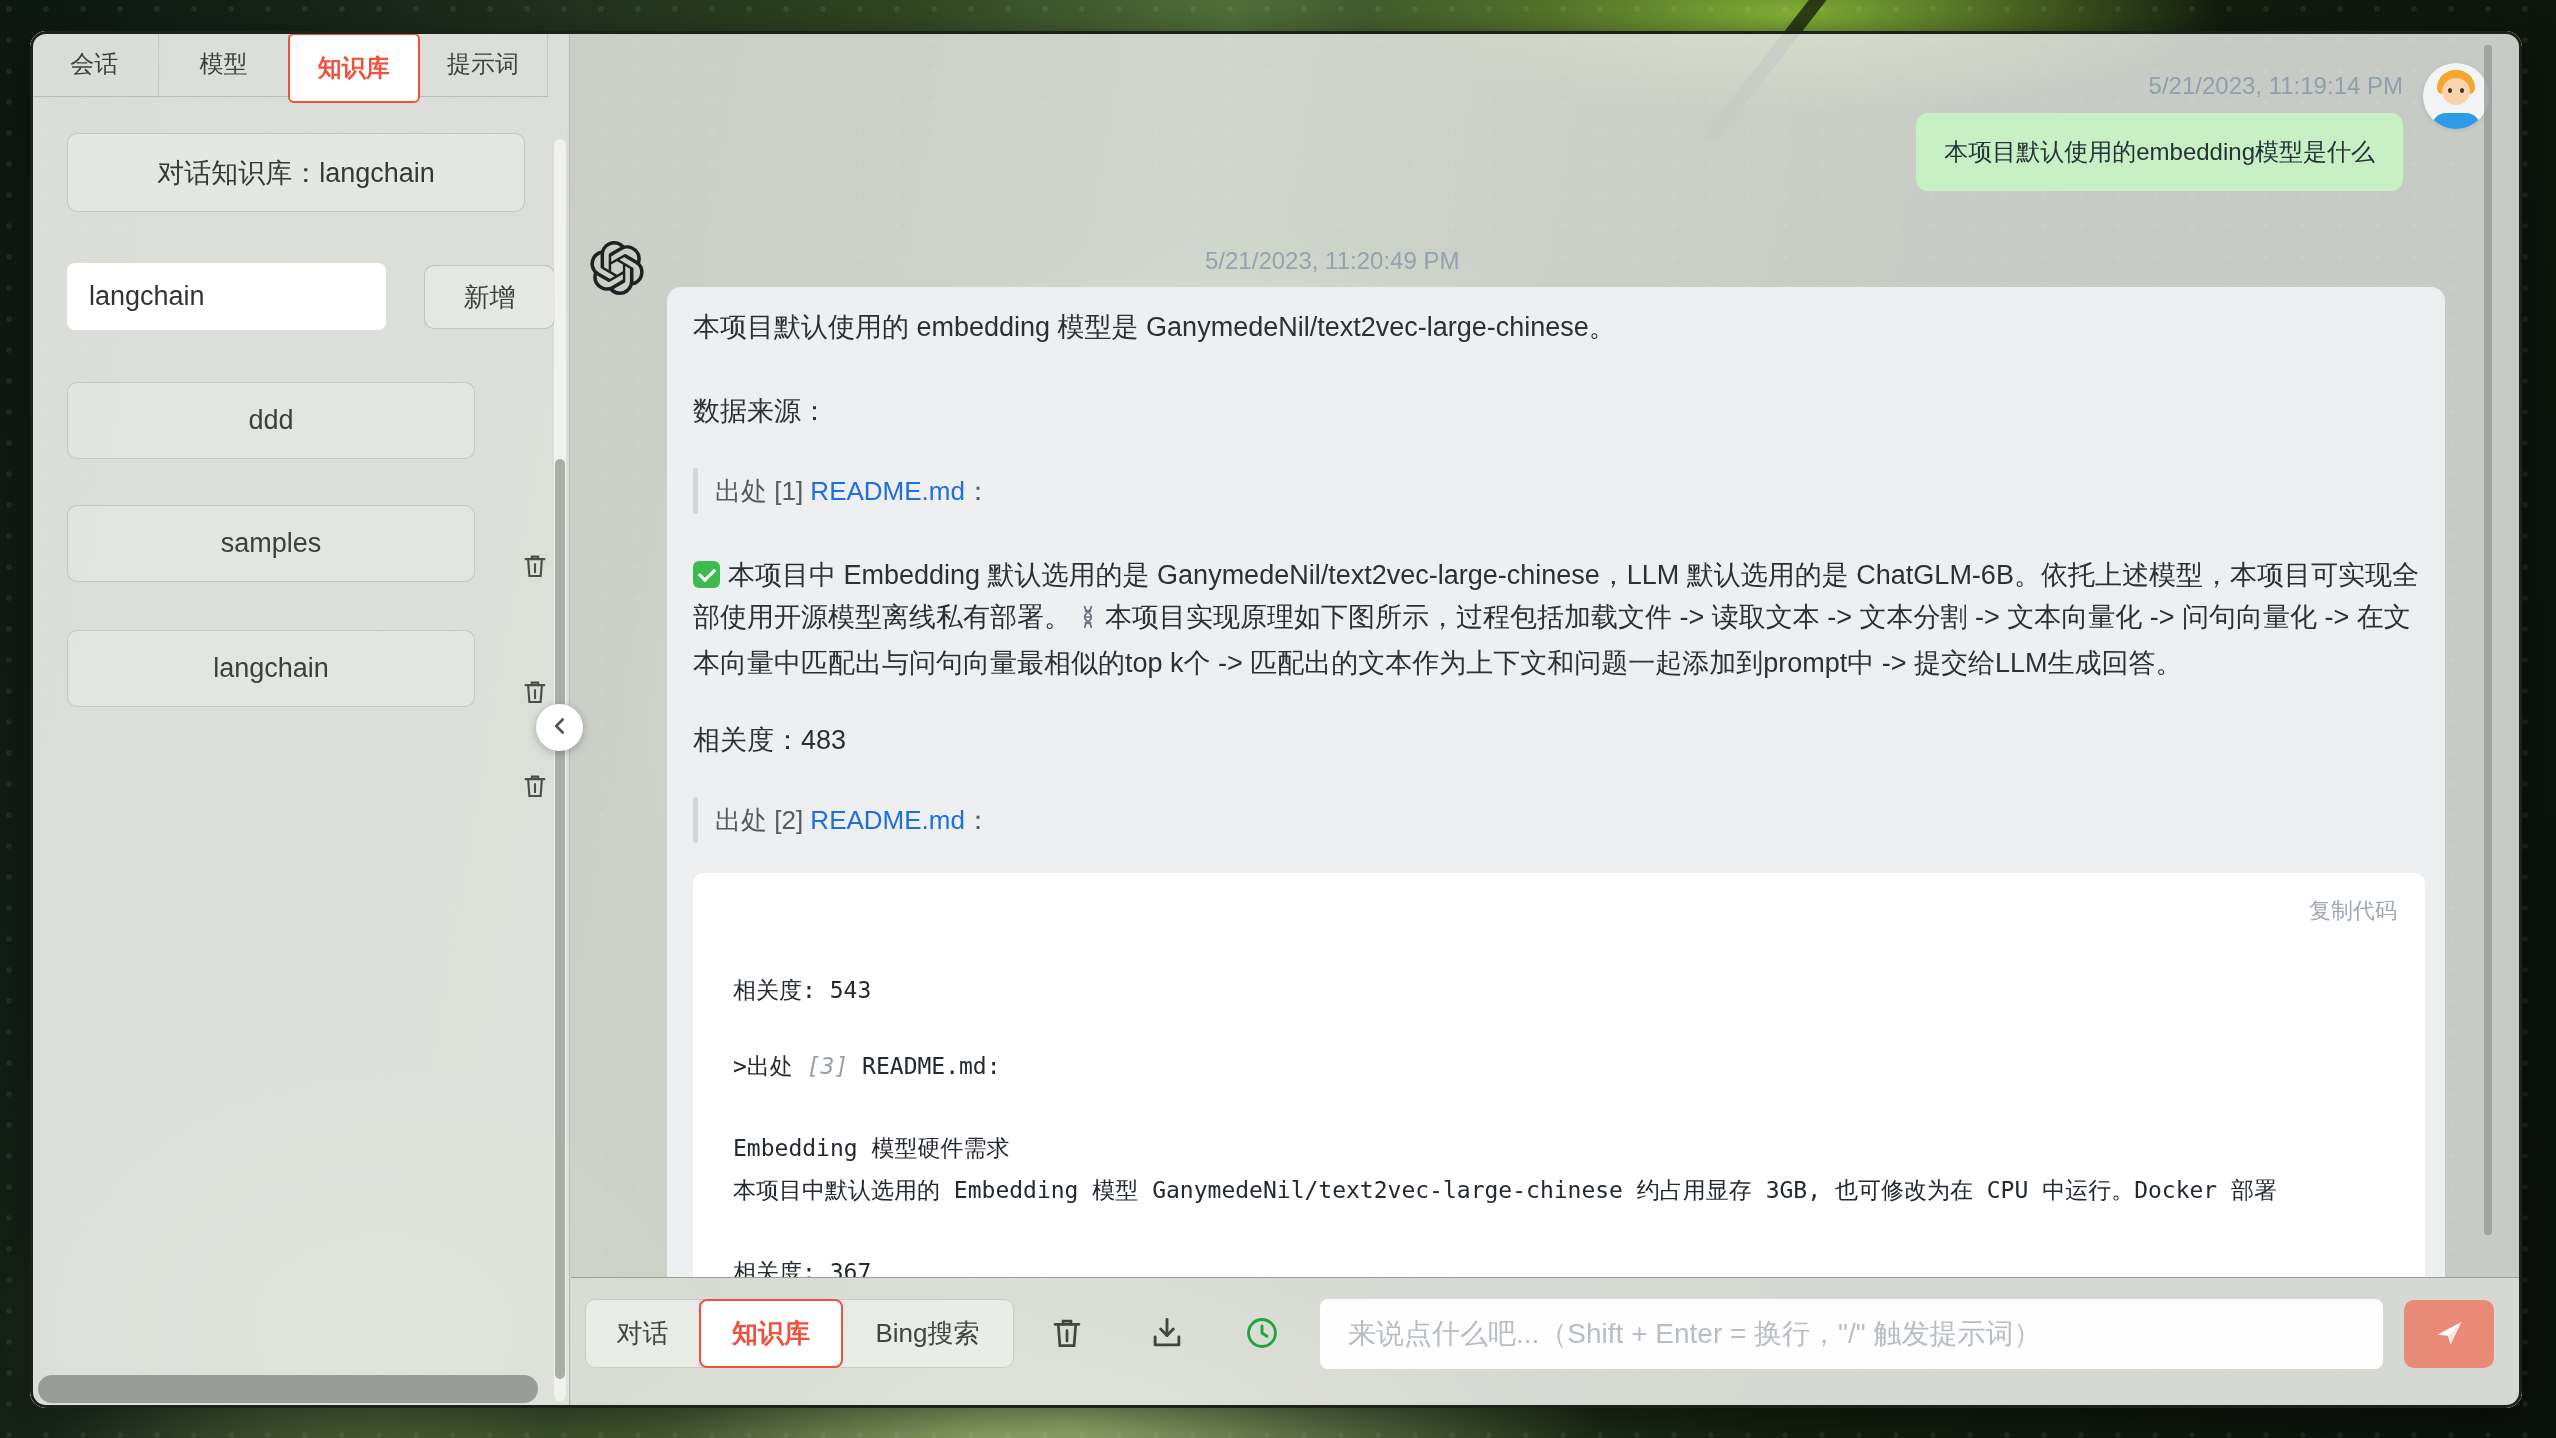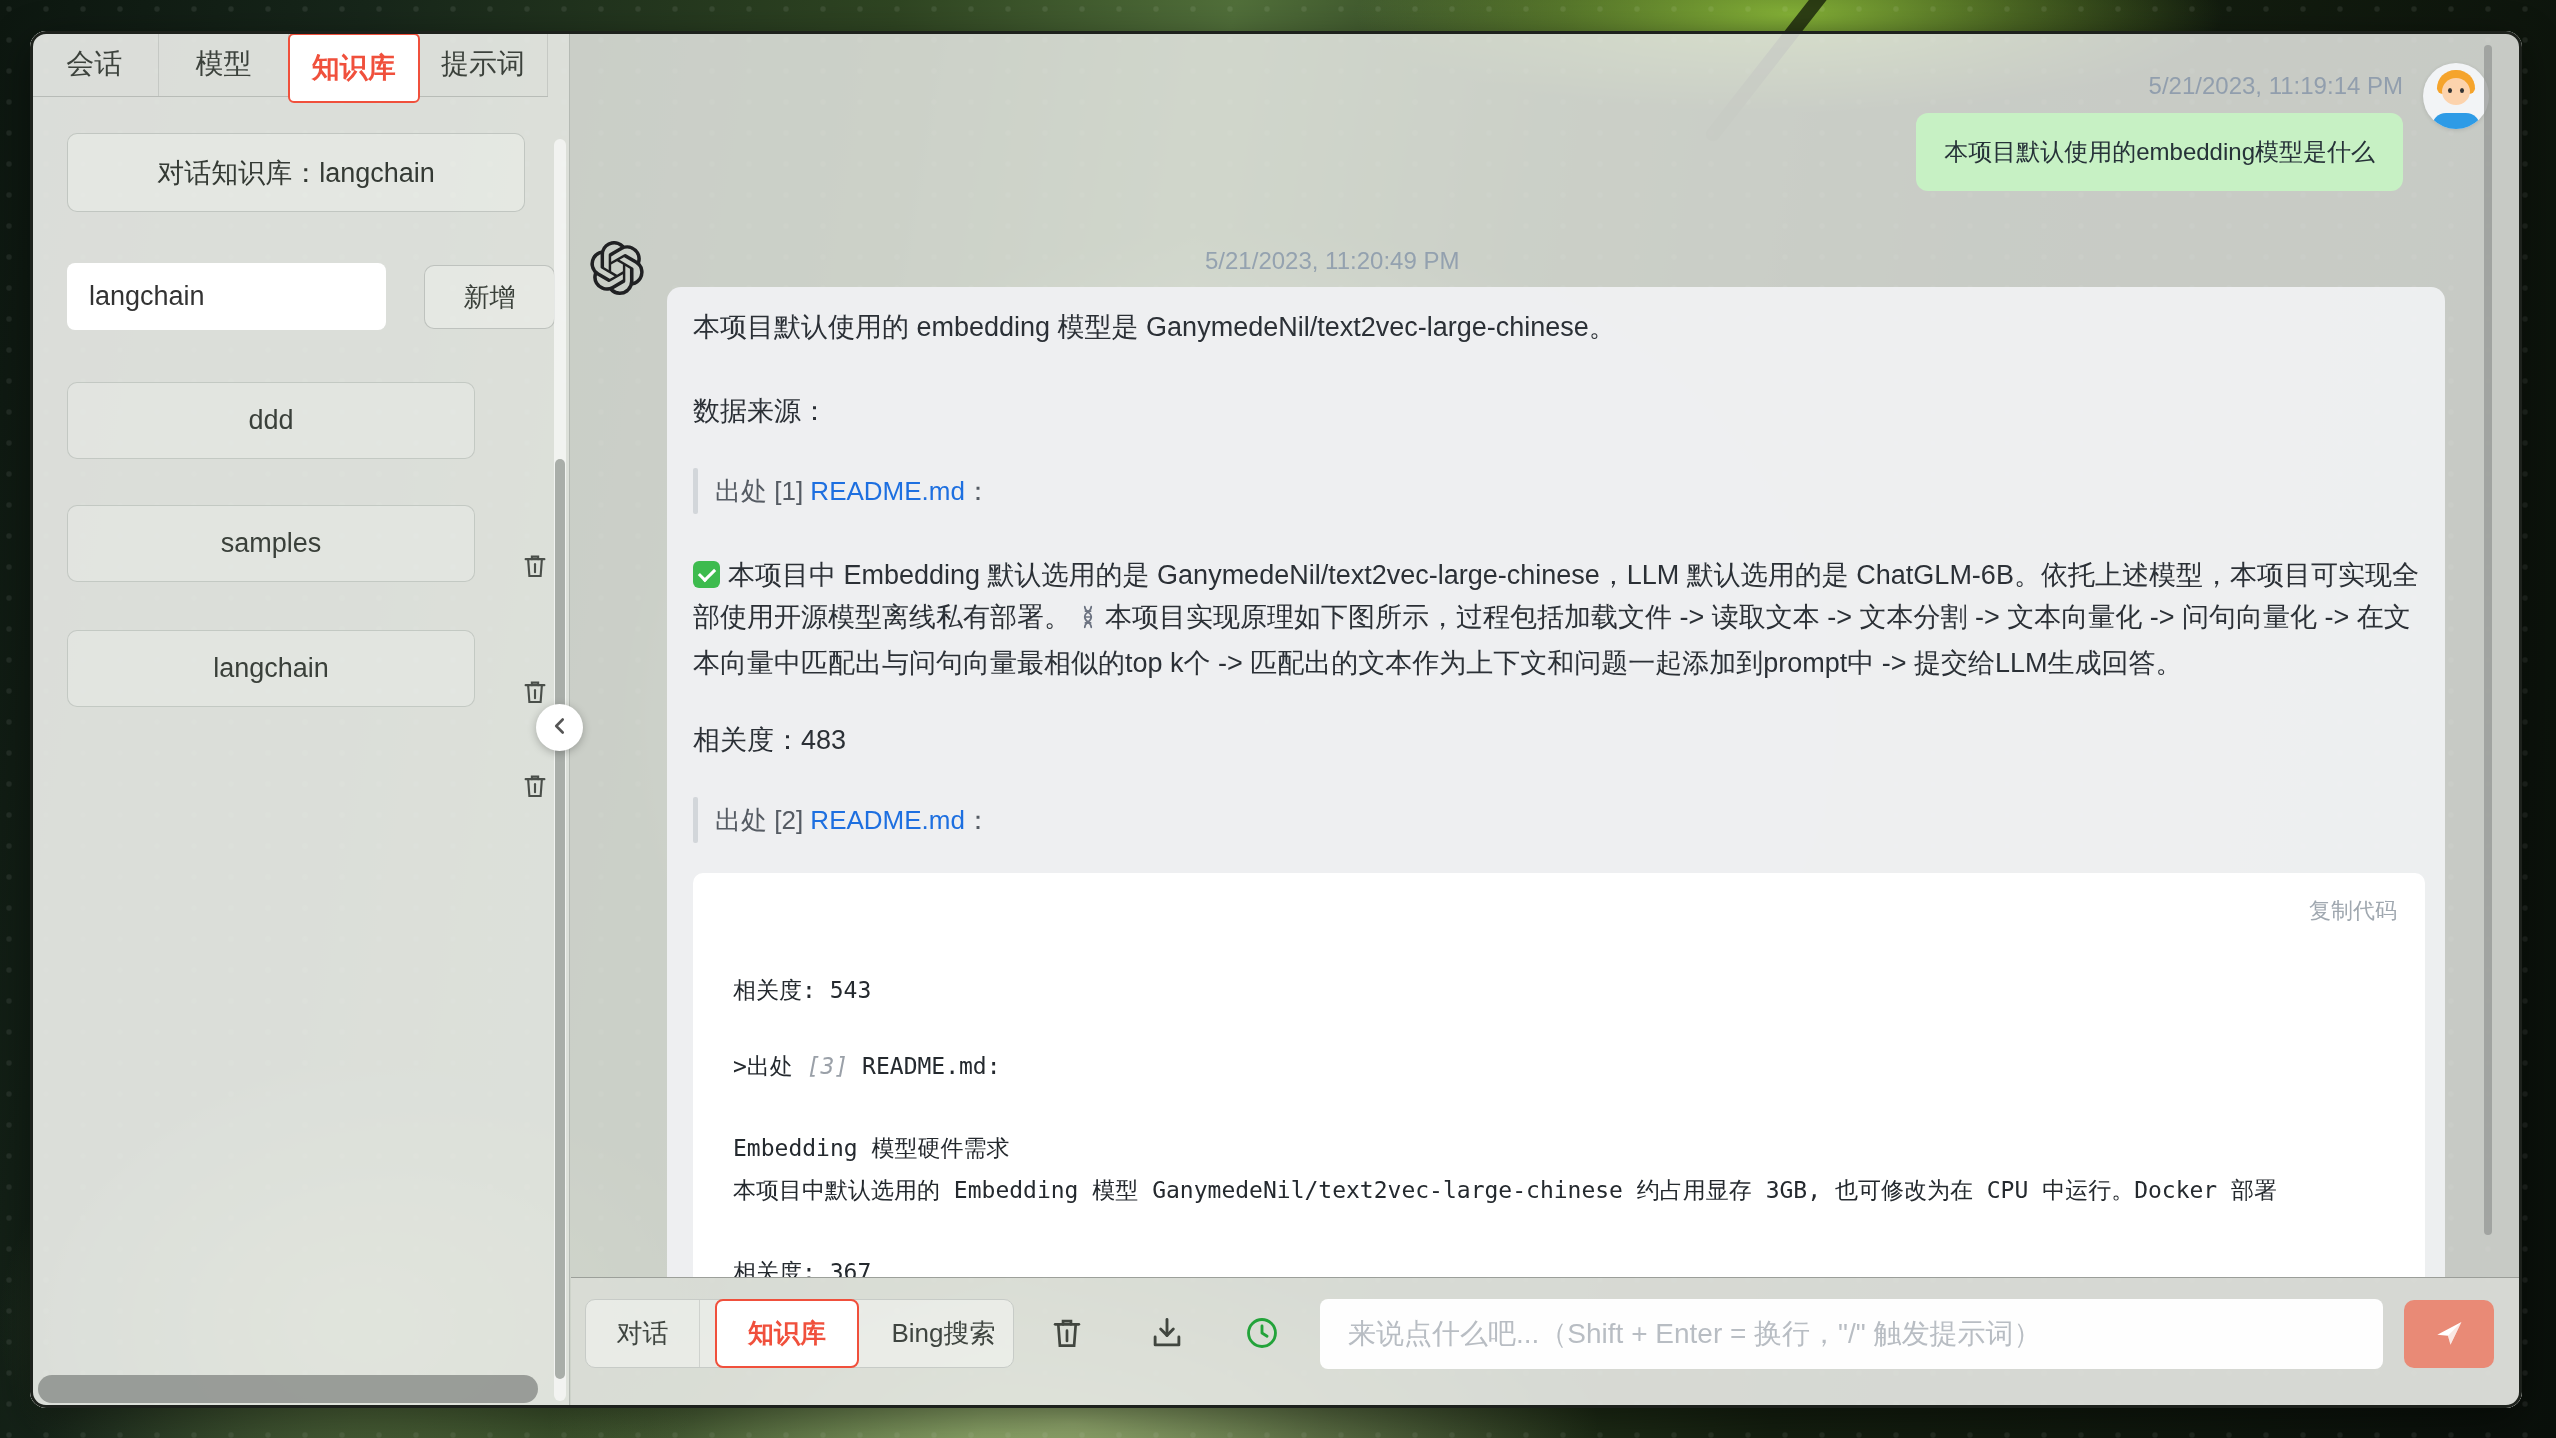--- a/index.html
+++ b/index.html
@@ -26,21 +26,21 @@
     box-shadow: 0 12px 40px rgba(0,0,0,0.45); }
   .window-frame { position:absolute; inset:0; border:3px solid #1d211c; border-radius:16px;
     pointer-events:none; z-index:60; }
 
   
   .sidebar { position:absolute; left:0; top:0; width:540px; height:100%;
     background: rgba(241,243,239,0.45); border-right:1px solid rgba(150,155,150,0.55); }
   .side-tabs { position:absolute; left:0; top:0; width:518px; height:66px;
     display:flex; border-bottom:1px solid rgba(160,165,160,0.6); }
   .side-tab { flex:1; display:flex; align-items:center; justify-content:center;
-    font-size:28px; color:#3c423c; border-right:1px solid rgba(175,180,175,0.5); cursor:default; }
+    font-size:24px; color:#3c423c; border-right:1px solid rgba(175,180,175,0.5); cursor:default; }
   .side-tab.active { position:relative; background:#fff; border:2px solid #f0503c; border-radius:6px;
     color:#f0503c; margin:2px -1px -7px -1px; z-index:2; font-weight:600; }
   .kb-header { position:absolute; left:37px; top:102px; width:458px; height:79px;
     border:1px solid rgba(190,195,190,0.9); border-radius:10px; background:rgba(246,248,244,0.35);
     display:flex; align-items:center; justify-content:center; font-size:27px; color:#343a34; }
   .kb-input { position:absolute; left:37px; top:232px; width:319px; height:67px;
     background:#fff; border:none; border-radius:8px; padding:0 22px; font-size:27px; color:#333;
     font-family:inherit; }
   .kb-add { position:absolute; left:394px; top:234px; width:131px; height:64px;
     border:1px solid rgba(185,190,185,0.9); border-radius:10px; background:rgba(240,242,238,0.5);
@@ -113,21 +113,21 @@
   .code-ref { color:#9aa0a8; font-style:italic; }
 
   .chat-vscroll { position:absolute; right:30px; top:14px; width:8px; height:1190px;
     background:rgba(148,151,148,0.75); border-radius:4px; }
 
   
   .toolbar { position:absolute; left:0; right:0; bottom:0; height:131px;
     border-top:1px solid rgba(95,100,95,0.5); background:rgba(225,228,223,0.55); }
   .seg { position:absolute; left:14px; top:21px; width:429px; height:69px;
     border:1px solid #c7cbc7; border-radius:10px; background:rgba(243,245,241,0.6);
-    display:flex;gap:16px; }
+    display:flex; }
   .seg-btn { display:flex; align-items:center; justify-content:center; font-size:26px;
     color:#3f4540; border-right:1px solid rgba(200,204,200,0.8); }
   .seg-btn:last-child { border-right:none; }
   .seg-btn.m0 { width:114px; } .seg-btn.m1 { width:144px; } .seg-btn.m2 { flex:1; }
   .seg-btn.active { background:#fff; border:2px solid #f0503c; border-radius:8px; color:#f0503c;
     margin:-1px; z-index:2; font-weight:600; }
   .tool-icon { position:absolute; top:36px; width:40px; height:40px; }
   .tool-icon svg { width:38px; height:38px; }
   .ti-trash { left:477px; } .ti-download { left:577px; } .ti-history { left:672px; }
   .chat-input { position:absolute; left:749px; top:21px; width:1063px; height:70px;

